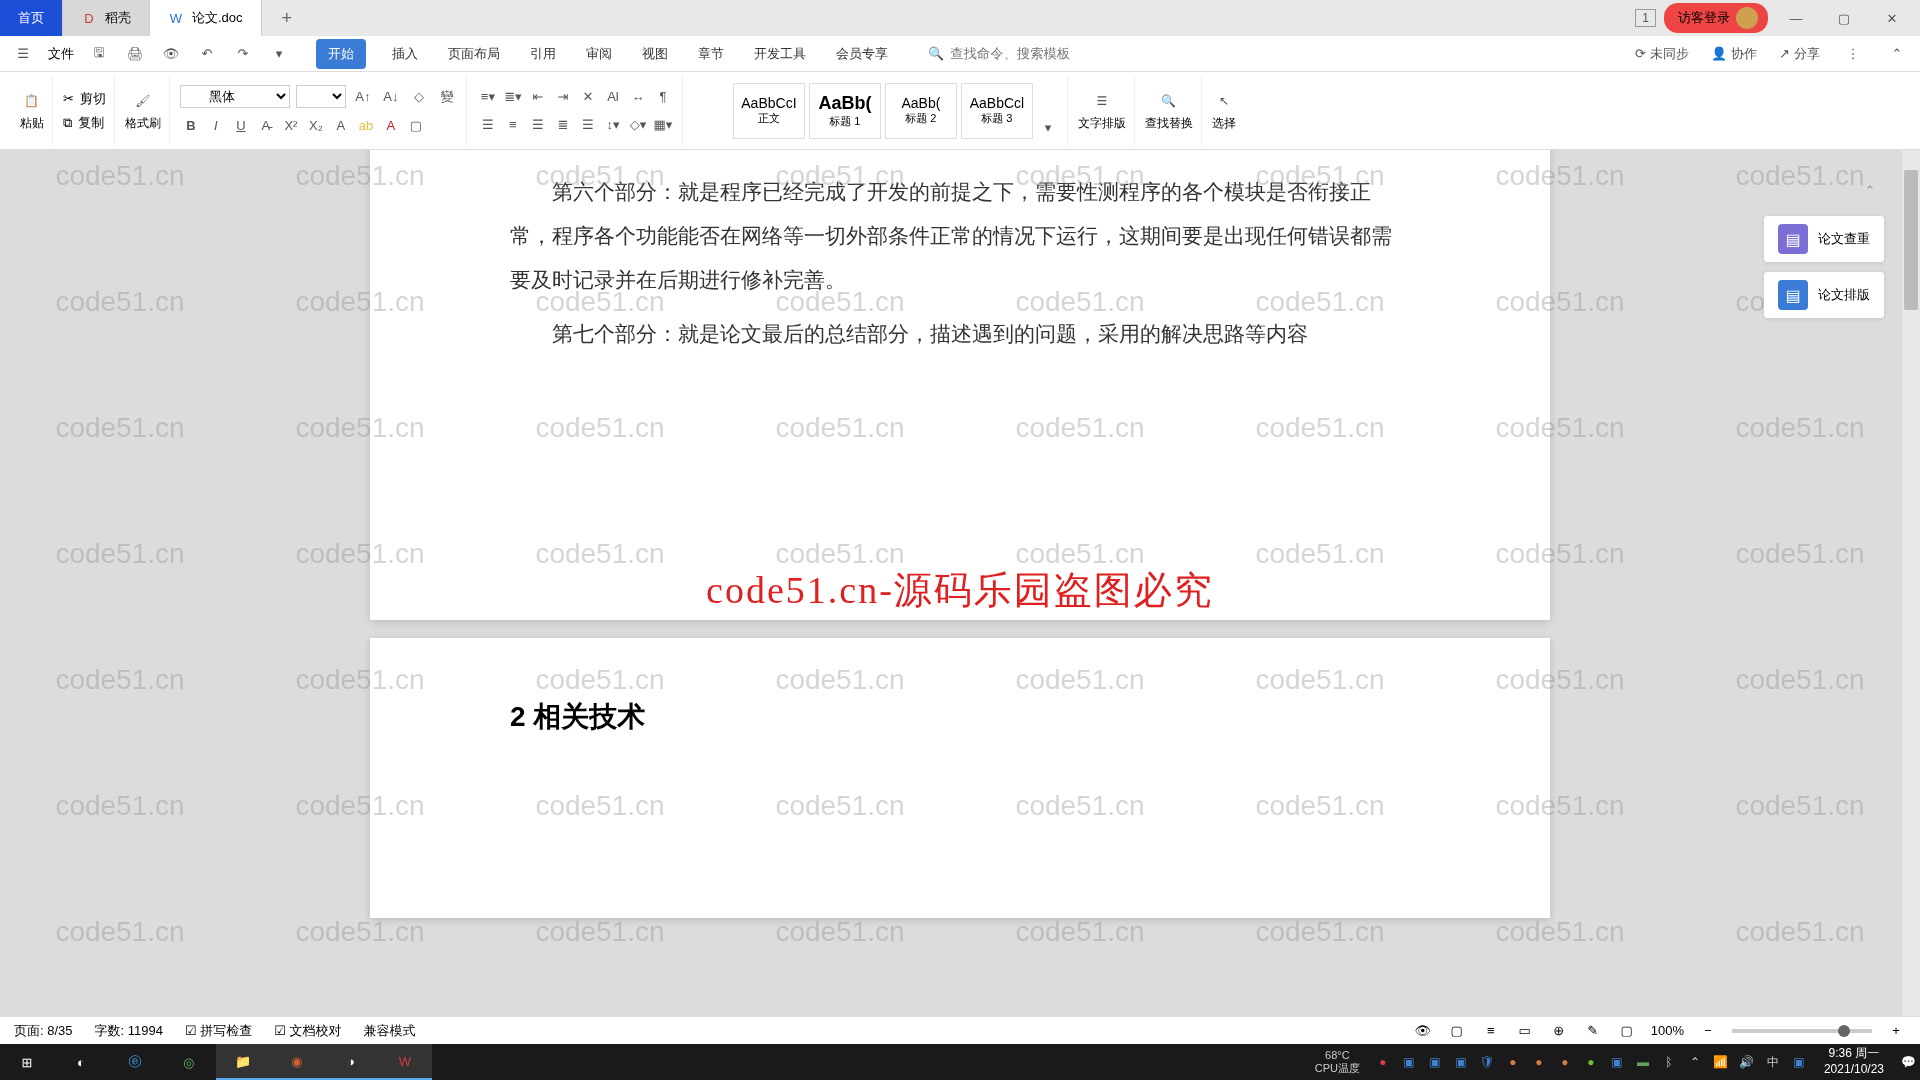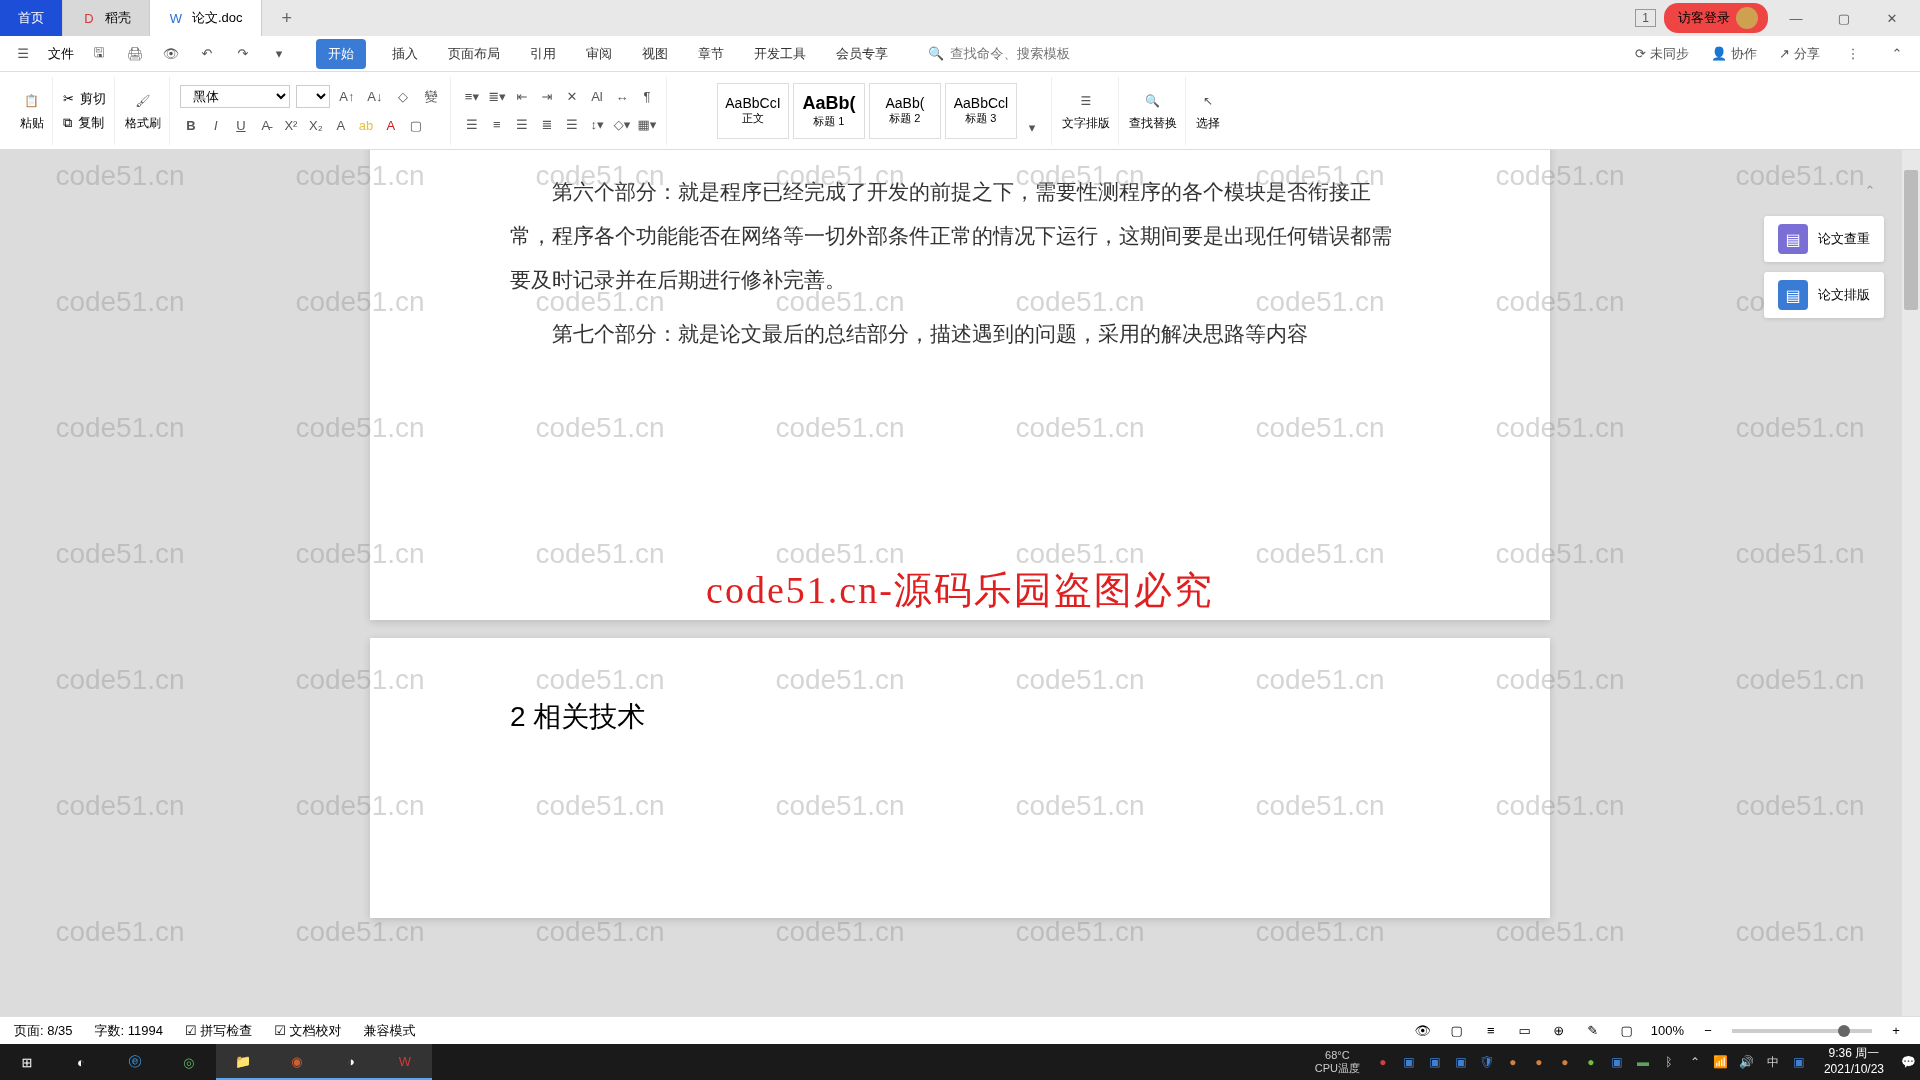--- a/index.html
+++ b/index.html
@@ -36,39 +36,39 @@
 .menubar-right { margin-left: auto; display: flex; align-items: center; gap: 22px; color: #555; }
 .menubar-right-item { display: flex; align-items: center; gap: 4px; cursor: pointer; }
 
 
 .ribbon { height: 78px; background: #fff; display: flex; align-items: center; padding: 0 12px; border-bottom: 1px solid #ddd; position: relative; z-index: 2; gap: 2px; }
 .ribbon-group { display: flex; flex-direction: column; align-items: center; gap: 4px; padding: 0 8px; border-right: 1px solid #eee; height: 68px; justify-content: center; }
 .ribbon-btn-big { display: flex; flex-direction: column; align-items: center; gap: 2px; cursor: pointer; font-size: 12px; }
 .ribbon-icon { width: 24px; height: 24px; display: flex; align-items: center; justify-content: center; color: #555; }
 .ribbon-row { display: flex; align-items: center; gap: 6px; }
 .ribbon-mini { width: 22px; height: 22px; display: flex; align-items: center; justify-content: center; cursor: pointer; color: #555; font-size: 13px; }
-.font-select { border: 1px solid #ccc; padding: 2px 8px; background: #fff; font-size: 13px; }
+.font-select { border: 1px solid #ccc; padding: 2px 24px; background: #fff; font-size: 13px; }
 .font-name { width: 110px; }
 .font-size { width: 34px; }
 .fmt-row { display: flex; gap: 3px; }
 .style-gallery { display: flex; gap: 4px; align-items: flex-end; padding-left: 40px; }
 .style-item { width: 72px; height: 56px; border: 1px solid #ddd; display: flex; flex-direction: column; align-items: center; justify-content: center; font-size: 11px; cursor: pointer; }
 .style-preview { font-size: 14px; }
 .style-item.active .style-preview { font-weight: bold; font-size: 18px; }
 
 
 .doc-viewport { position: absolute; top: 150px; left: 0; right: 0; bottom: 64px; background: #dcdcdc; overflow: hidden; z-index: 0; }
 .page { width: 1180px; margin: 0 auto; background: #fff; box-shadow: 0 2px 8px rgba(0,0,0,0.15); padding: 60px 140px; position: relative; }
 .page1 { margin-top: -40px; min-height: 510px; }
 .page2 { margin-top: 18px; min-height: 280px; }
 .doc-text { font-size: 21px; line-height: 2.1; color: #333; font-family: SimSun, serif; }
 .doc-text.indent { text-indent: 2em; }
 .overlay-red { position: absolute; color: #e02020; font-size: 38px; font-weight: 500; left: 50%; transform: translateX(-50%); top: 415px; z-index: 3; letter-spacing: 2px; font-family: "Microsoft YaHei"; }
 .page2-header { text-align: right; color: #aaa; font-size: 14px; border-bottom: 1px solid #ccc; padding-bottom: 6px; margin-bottom: 40px; }
-.heading2 { font-size: 28px; font-weight: normal; font-family: SimHei, sans-serif; }
+.heading2 { font-size: 28px; font-weight: bold; font-family: SimHei, sans-serif; }
 
 
 .side-panel { position: absolute; right: 36px; top: 180px; z-index: 4; }
 .side-toggle { width: 28px; height: 20px; margin-left: auto; margin-bottom: 16px; display: flex; align-items: center; justify-content: center; color: #999; cursor: pointer; }
 .side-item { display: flex; align-items: center; gap: 10px; background: #fff; padding: 8px 14px; margin-bottom: 10px; box-shadow: 0 1px 4px rgba(0,0,0,0.12); cursor: pointer; border-radius: 3px; }
 .side-icon { width: 30px; height: 30px; display: flex; align-items: center; justify-content: center; color: #fff; border-radius: 4px; font-size: 16px; }
 .side-icon.purple { background: #7b6fd6; }
 .side-icon.blue { background: #3a7bd5; }
 
 

